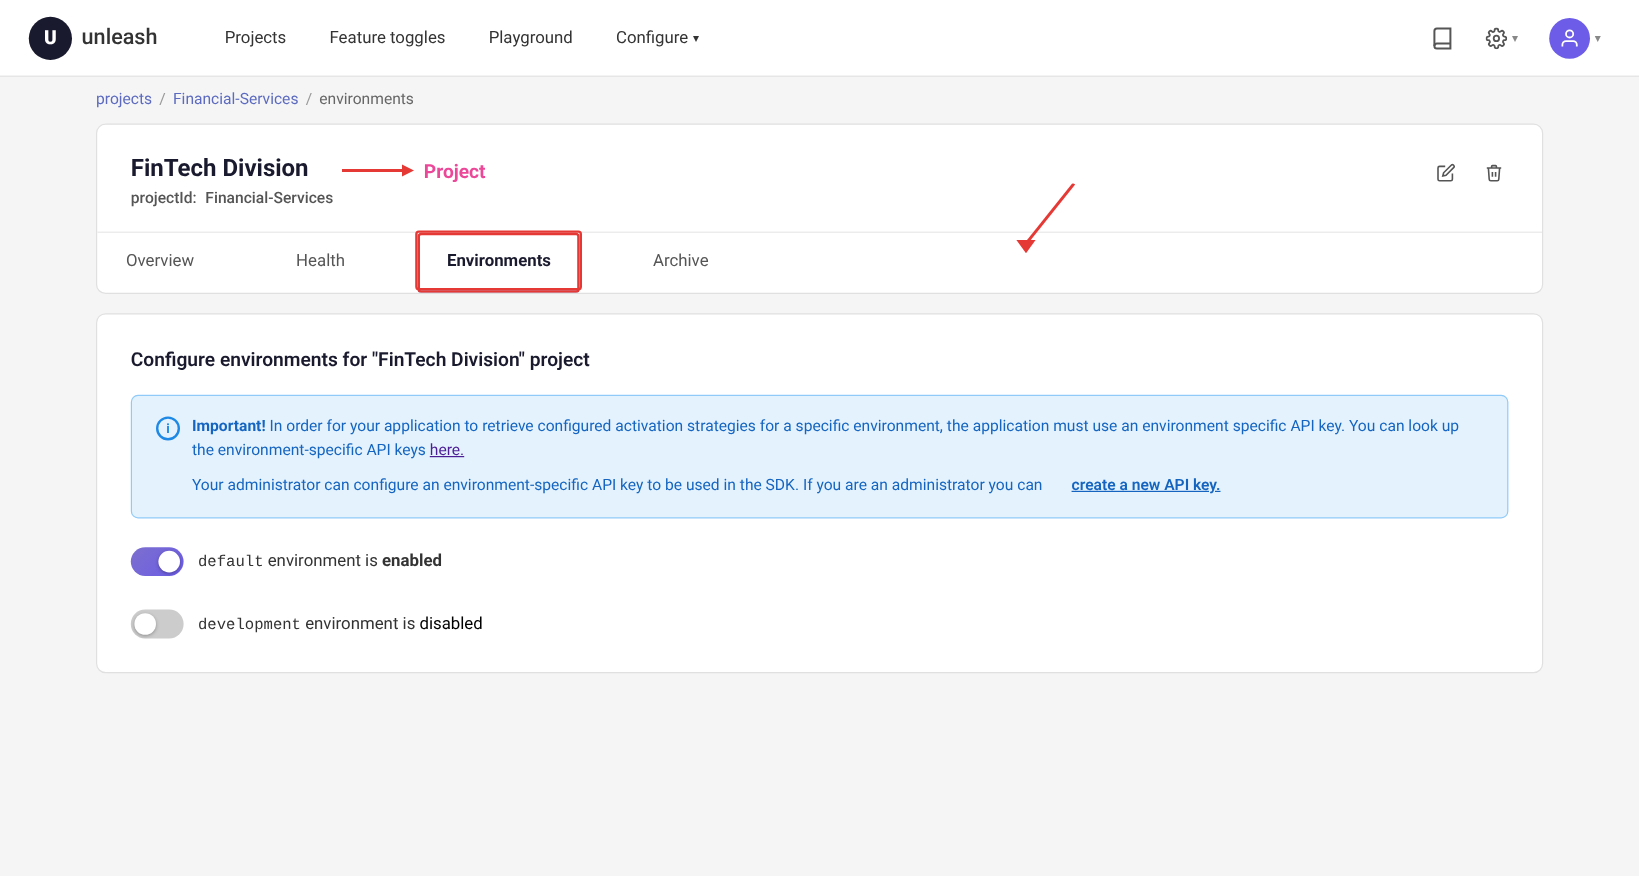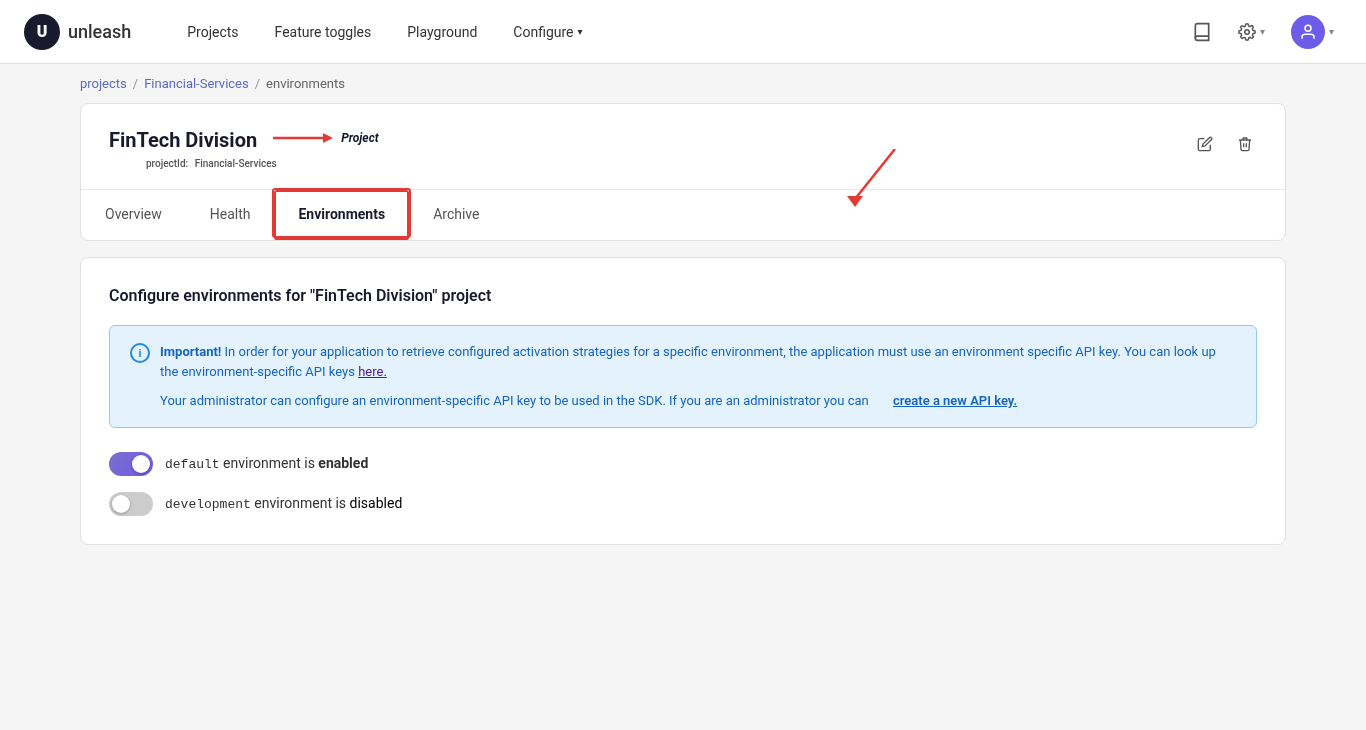--- a/index.html
+++ b/index.html
@@ -143,42 +143,41 @@
       border: 1px solid #e0e0e0;
       margin-bottom: 16px;
       overflow: hidden;
     }
     .project-header {
       padding: 24px 28px 0;
       position: relative;
     }
     .project-title-row {
       display: flex;
-      align-items: flex-start;
-      gap: 16px;
+      align-items: flex-end;
+      gap: 28px;
       margin-bottom: 6px;
     }
     .project-title {
       font-size: 20px;
       font-weight: 700;
       color: #1a1a2e;
     }
     .project-label-annotation {
       display: flex;
       align-items: center;
       gap: 8px;
       color: #e53935;
       font-weight: 700;
       font-size: 16px;
     }
     .project-id {
-      font-size: 10px;
+      font-size: 13px;
       color: #888;
       margin-bottom: 20px;
-      margin-left: 37px;
     }
     .project-id span {
       font-weight: 500;
       color: #555;
     }
     .project-card-actions {
       position: absolute;
       top: 24px;
       right: 24px;
       display: flex;
@@ -196,20 +195,21 @@
       justify-content: center;
       color: #555;
       font-size: 16px;
     }
 
     
     .tabs {
       display: flex;
       border-top: 1px solid #e8e8e8;
       margin-top: 12px;
+      gap: 37px;
     }
     .tab {
       padding: 16px 24px;
       cursor: pointer;
       font-size: 14px;
       color: #555;
       border-bottom: 2px solid transparent;
       position: relative;
       text-decoration: none;
       display: block;
@@ -274,21 +274,21 @@
       color: #1565c0;
       line-height: 1.5;
       padding-left: 30px;
     }
     .info-box-row2 a { color: #1565c0; font-weight: 600; text-decoration: underline; margin-left: 21px; }
 
     
     .env-list {
       display: flex;
       flex-direction: column;
-      gap: 16px;
+      gap: 28px;
     }
     .env-item {
       display: flex;
       align-items: center;
       gap: 12px;
     }
 
     
     .toggle {
       width: 44px;
@@ -411,21 +411,21 @@
     <div class="project-header">
 
       <div class="project-title-row">
         <h1 class="project-title">FinTech Division</h1>
 
         <div class="project-label-annotation">
           <svg width="60" height="20" viewBox="0 0 60 20">
             <line x1="0" y1="10" x2="50" y2="10" stroke="#e53935" stroke-width="2.5"></line>
             <polygon points="50,5 60,10 50,15" fill="#e53935"></polygon>
           </svg>
-          <span style="color:#0f172a; font-weight:700; font-size:12px;font-style:italic;">Project</span>
+          <span style="color:#ec4899; font-weight:700; font-size:16px;">Project</span>
         </div>
       </div>
 
       <div class="project-id">
         <span>projectId:</span>
         <span style="margin-left:4px;">Financial-Services</span>
       </div>
 
       <div class="project-card-actions">
         <button class="icon-action-btn" title="Edit">

